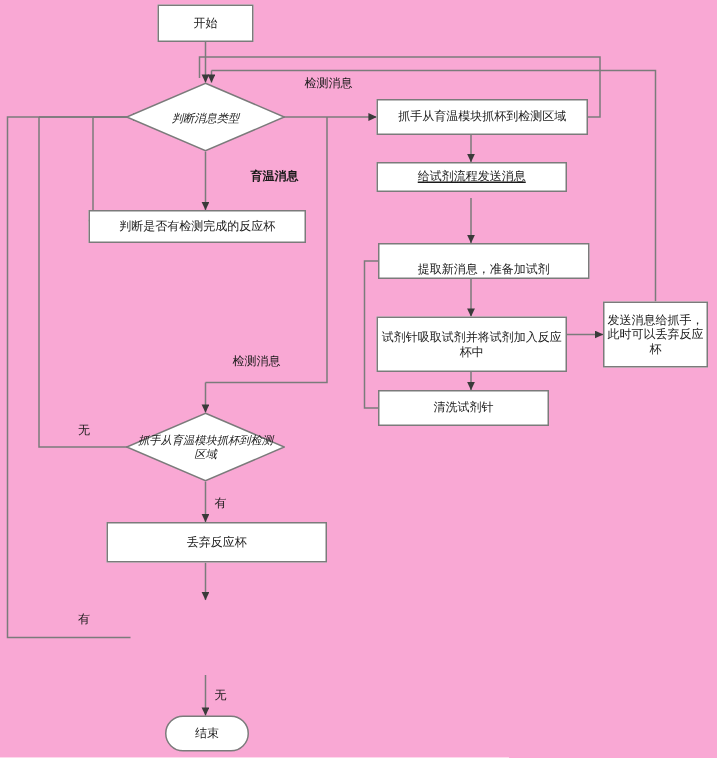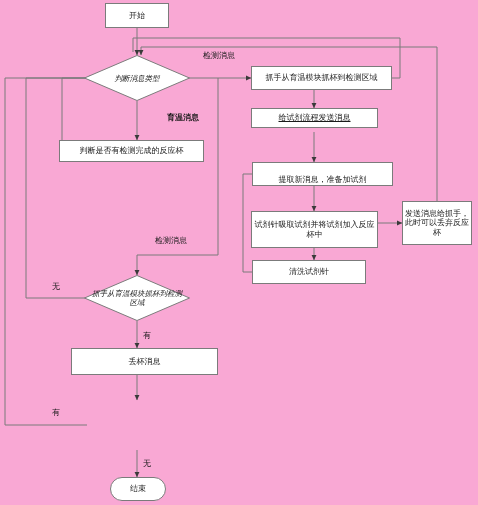--- a/index.html
+++ b/index.html
@@ -170,21 +170,21 @@
   </div>
 
   <div class="diamond-wrap" style="left:84px; top:275px; width:106px; height:46px;">
     <svg class="diamond-shape" viewBox="0 0 106 46" preserveAspectRatio="none">
       <polygon points="53,0.5 105.5,23 53,45.5 0.5,23" fill="#ffffff" stroke="#7b7b7b" stroke-width="1"></polygon>
     </svg>
     <div class="diamond-label">抓手从育温模块抓杯到检测区域</div>
   </div>
 
   <div class="node box" style="left:71px; top:348px; width:147px; height:27px;">
-    <span>丢杯消息</span>
+    <span>丢弃反应杯</span>
   </div>
 
 
   <div class="node box" style="left:110px; top:477px; width:56px; height:24px;border-radius:12px;">
     <span>结束</span>
   </div>
 
   <div class="edge-label" style="left:203px; top:50px;">检测消息</div>
 
   <div class="edge-label" style="left:167px; top:112px;font-weight:bold;">育温消息</div>

